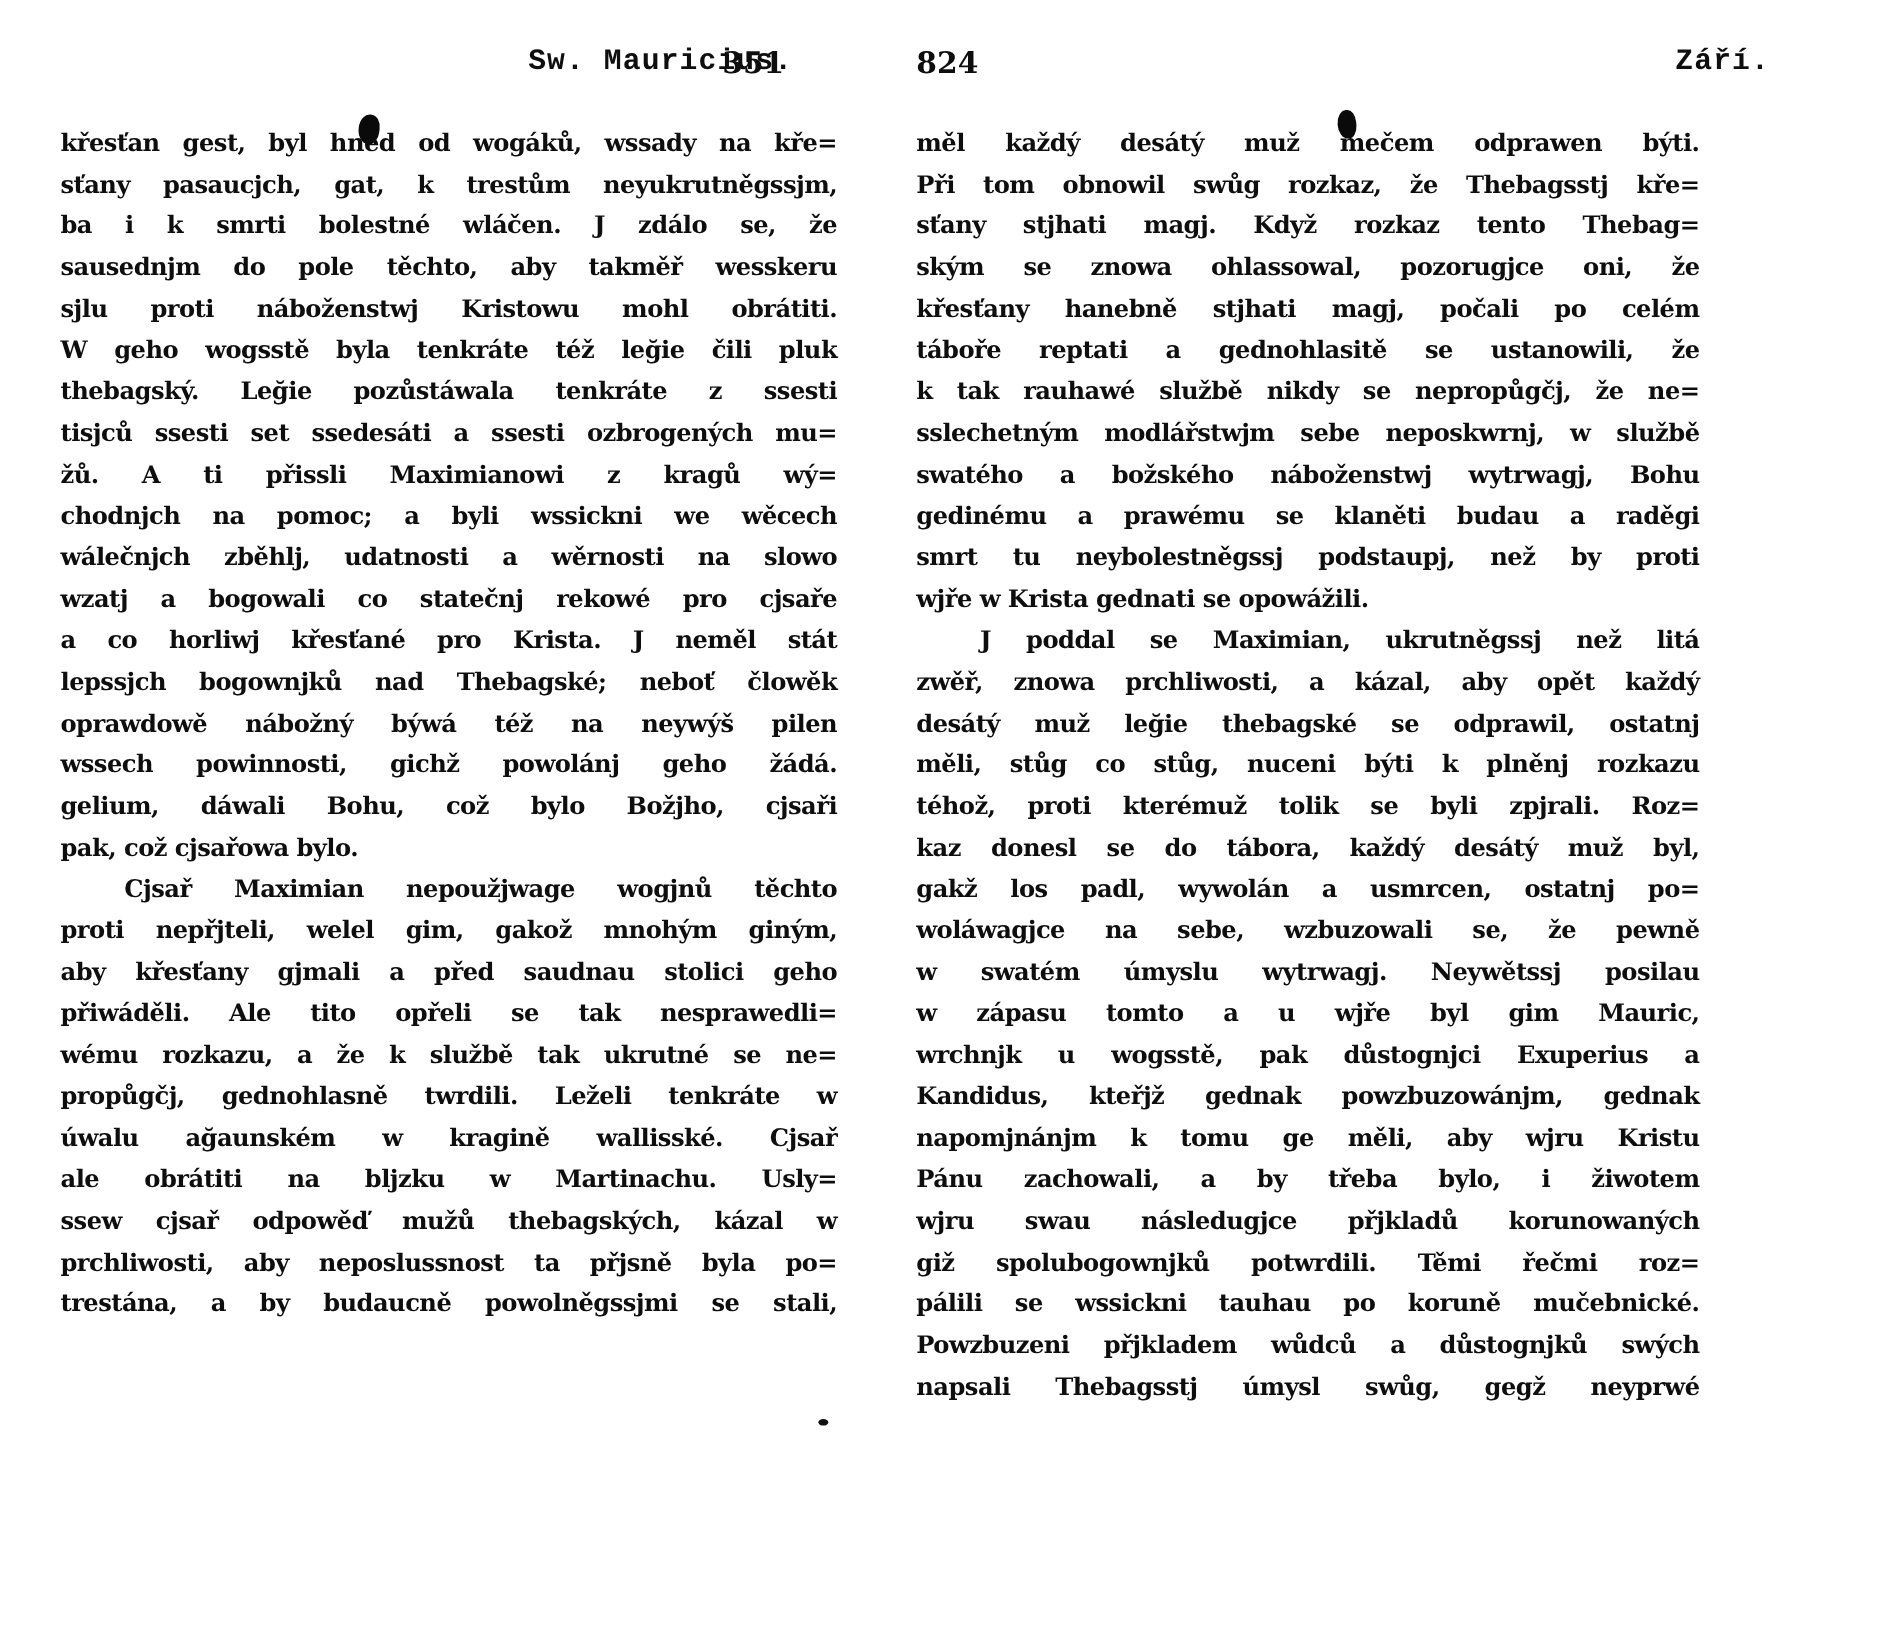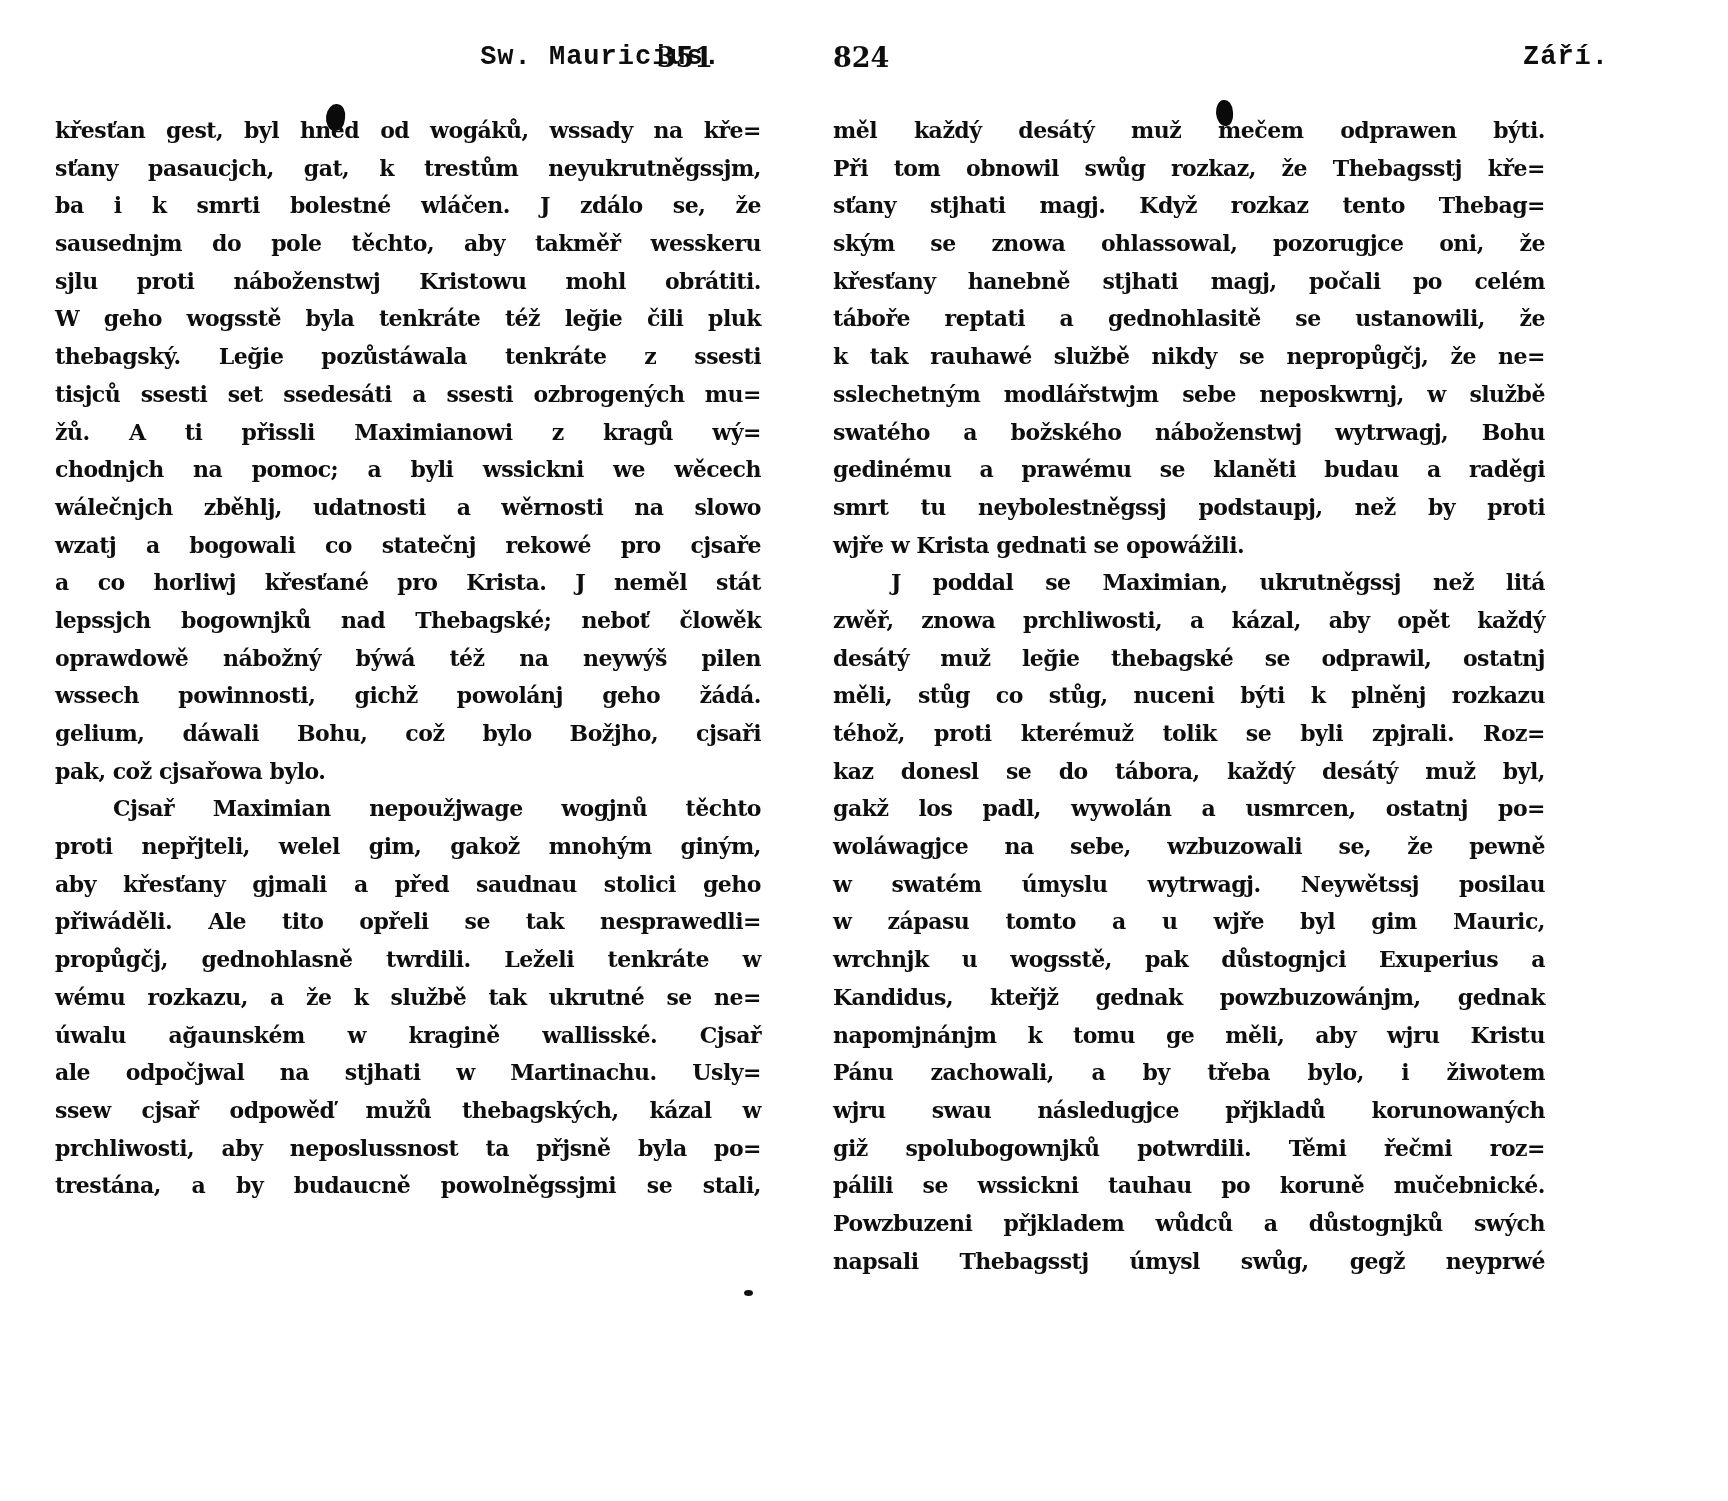--- a/index.html
+++ b/index.html
@@ -111,24 +111,24 @@
         <div class="line">a co horliwj křesťané pro Krista. J neměl stát</div>
         <div class="line">lepssjch bogownjků nad Thebagské; neboť člowěk</div>
         <div class="line">oprawdowě nábožný býwá též na neywýš pilen</div>
         <div class="line">wssech powinnosti, gichž powolánj geho žádá.</div>
         <div class="line">gelium, dáwali Bohu, což bylo Božjho, cjsaři</div>
         <div class="line noslack">pak, což cjsařowa bylo.</div>
         <div class="line indent">Cjsař Maximian nepoužjwage wogjnů těchto</div>
         <div class="line">proti nepřjteli, welel gim, gakož mnohým giným,</div>
         <div class="line">aby křesťany gjmali a před saudnau stolici geho</div>
         <div class="line">přiwáděli. Ale tito opřeli se tak nesprawedli=</div>
+        <div class="line">wému rozkazu, a že k službě tak ukrutné se ne=</div>
         <div class="line">propůgčj, gednohlasně twrdili. Leželi tenkráte w</div>
-        <div class="line">wému rozkazu, a že k službě tak ukrutné se ne=</div>
         <div class="line">úwalu ağaunském w kragině wallisské. Cjsař</div>
-        <div class="line">ale odpočjwal na stjhati w Martinachu. Usly=</div>
+        <div class="line">ale obrátiti na bljzku w Martinachu. Usly=</div>
         <div class="line">ssew cjsař odpowěď mužů thebagských, kázal w</div>
         <div class="line">prchliwosti, aby neposlussnost ta přjsně byla po=</div>
         <div class="line">trestána, a by budaucně powolněgssjmi se stali,</div>
       </div>
   </section>
 
   <section class="page page-right">
     <header class="page-header">
       <span class="running-title">Září.</span>
       <span class="page-number">824</span>

